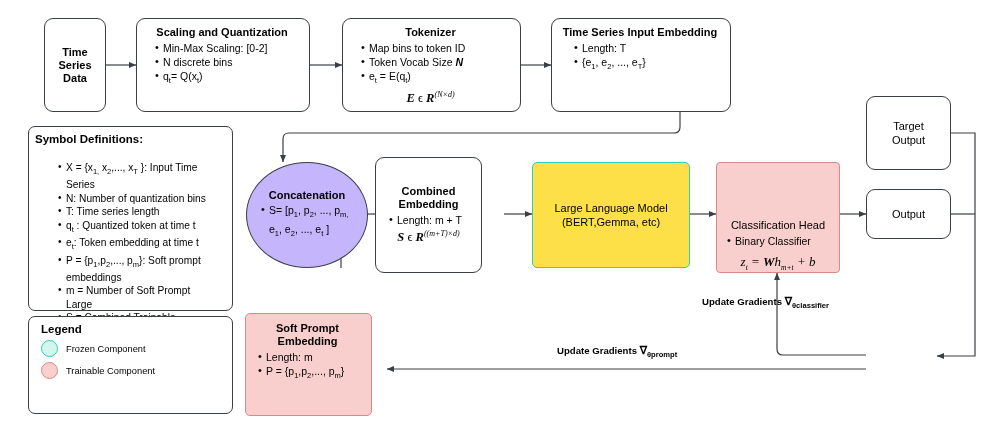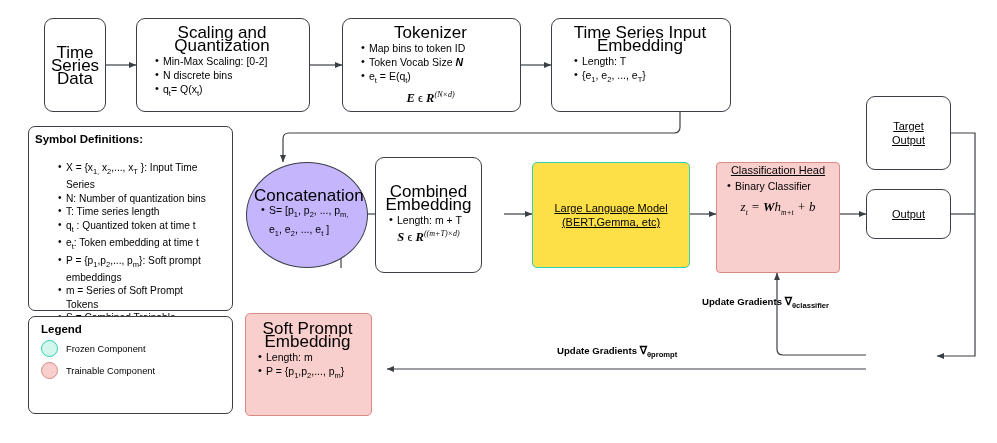--- a/index.html
+++ b/index.html
@@ -42,30 +42,29 @@
   }
   .ctr {
     display: flex;
     flex-direction: column;
     align-items: center;
     justify-content: center;
     height: 100%;
     text-align: center;
   }
   .hdr {
-    font-weight: normal;
-    font-size: 17px;
+    font-weight: bold;
+    font-size: 11px;
     line-height: 13px;
     text-align: center;
   }
   .plain {
     font-size: 11px;
     line-height: 14px;
     text-align: center;
-    text-decoration: underline;
   }
   ul.bul {
     margin: 2px 0 0 0;
     padding: 0 0 0 12px;
     list-style: none;
     font-size: 10.5px;
     line-height: 14px;
     text-align: left;
     align-self: stretch;
   }
@@ -224,21 +223,21 @@
   <div class="node" style="left:28px; top:126px; width:205px; height:185px; border-radius:7px;">
     <div style="padding:6px 5px 0 4px;">
       <div class="defs-title">Symbol Definitions:</div>
       <ul class="defs">
         <li>X = {x<sub>1,</sub> x<sub>2</sub>,..., x<sub>T</sub> }: Input Time Series</li>
         <li><span>N: Number of quantization bins</span></li>
         <li><span>T: Time series length</span></li>
         <li>q<sub>t</sub> : Quantized token at time t</li>
         <li>e<sub>t</sub>: Token embedding at time t</li>
         <li>P = {p<sub>1</sub>,p<sub>2</sub>,..., p<sub>m</sub>}: Soft prompt embeddings</li>
-        <li><span>m = Series of Soft Prompt Tokens</span></li>
+        <li><span>m = Number of Soft Prompt Large</span></li>
         <li><span>S = Combined Trainable Embeddings</span></li>
       </ul>
     </div>
   </div>
 
   <div class="node" style="left:28px; top:316px; width:205px; height:98px; border-radius:7px;">
     <div class="legend-title">Legend</div>
     <div class="legend-row">
       <span class="swatch sw-teal"></span>
       <span>Frozen Component</span>
@@ -270,21 +269,21 @@
     </div>
   </div>
 
   <div class="node teal" style="left:532px; top:162px; width:158px; height:106px; border-radius:5px;">
     <div class="ctr" style="padding:0 6px;">
       <div class="plain">Large Language Model (BERT,Gemma, etc)</div>
     </div>
   </div>
 
   <div class="node pink" style="left:716px; top:162px; width:124px; height:111px; border-radius:4px;">
-    <div class="ctr" style="justify-content:flex-start; padding:0 4px;">
+    <div class="ctr" style="justify-content:flex-end; padding:0 4px;">
       <div class="plain" style="width:100%;">Classification Head</div>
       <ul class="bul" style="padding-left:6px; font-size:10.5px;">
         <li><span>Binary Classifier</span></li>
       </ul>
       <div class="math" style="width:100%; font-size:13px; margin-top:6px;">
         <i>z</i><sub><i>t</i></sub> = <b><i>W</i></b><i>h</i><sub><i>m</i>+<i>t</i></sub> + <i>b</i>
       </div>
     </div>
   </div>
 

